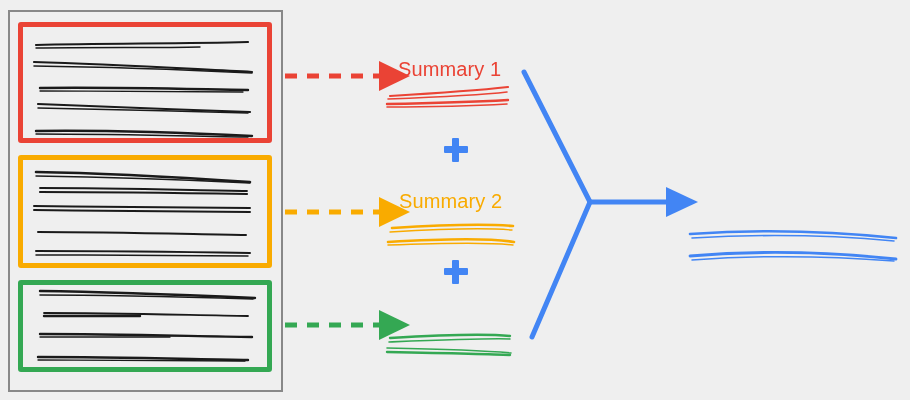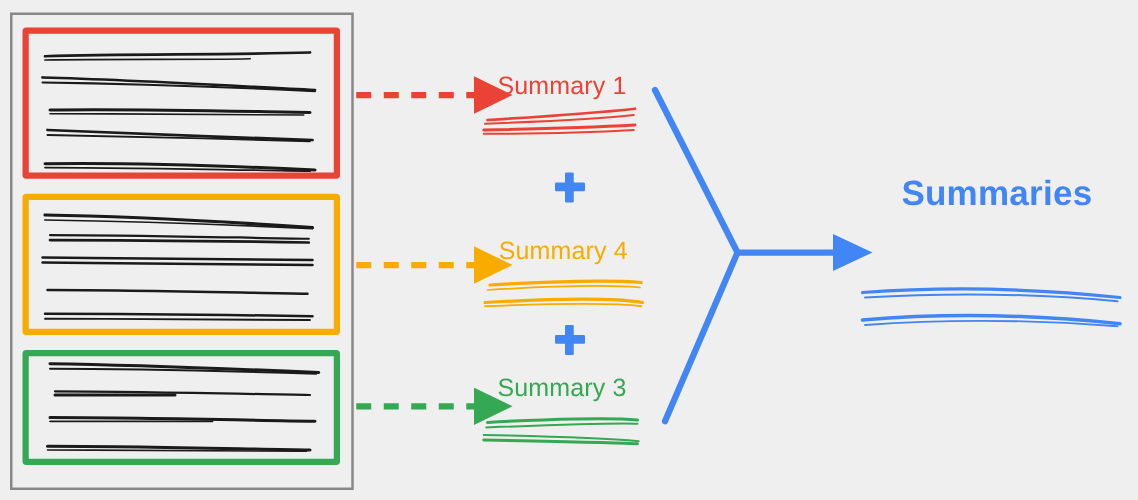--- a/index.html
+++ b/index.html
@@ -182,20 +182,18 @@
       <rect x="444" y="146" width="24" height="7" rx="1"></rect>
       <rect x="452" y="138" width="7" height="24" rx="1"></rect>
     </g>
     <g fill="#4285f4">
       <rect x="444" y="268" width="24" height="7" rx="1"></rect>
       <rect x="452" y="260" width="7" height="24" rx="1"></rect>
     </g>
   </svg>
 
   <div class="summary-label s1">Summary 1</div>
-  <div class="summary-label s2">Summary 4</div>
-  <div class="summary-label s3">Summary 3</div>
+  <div class="summary-label s2">Summary 2</div>
 
   <div class="final-label">
-    <span class="ln">Summaries</span>
   </div>
 
 </div>
 
 </body></html>

